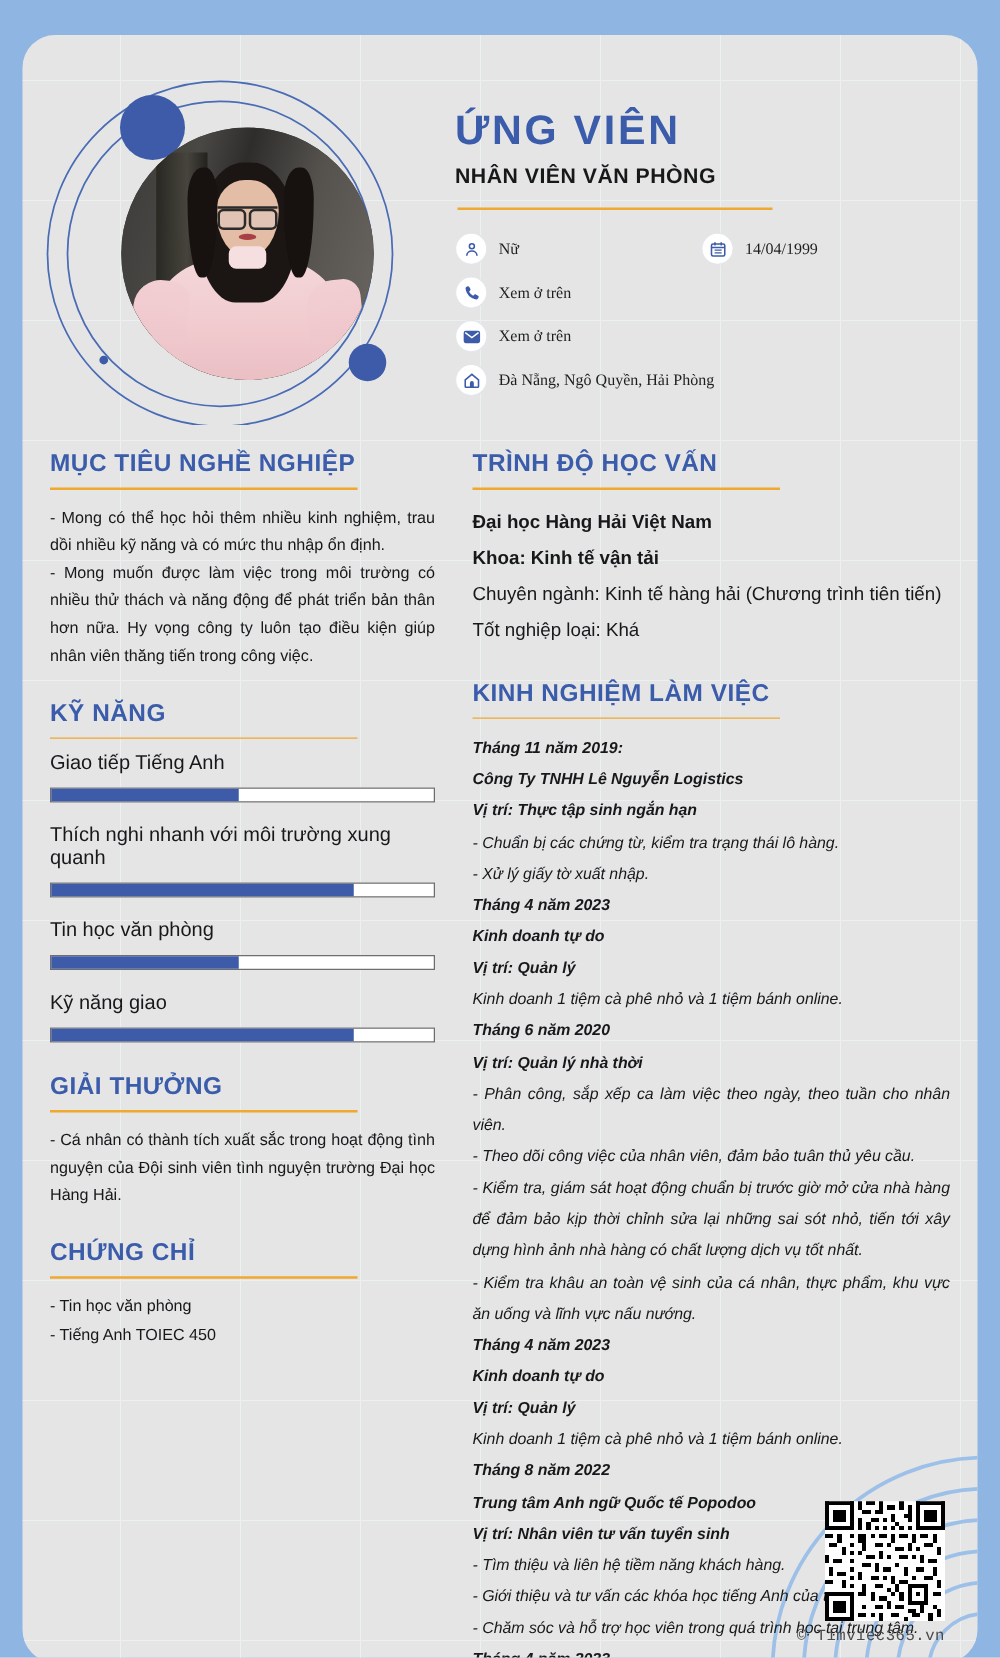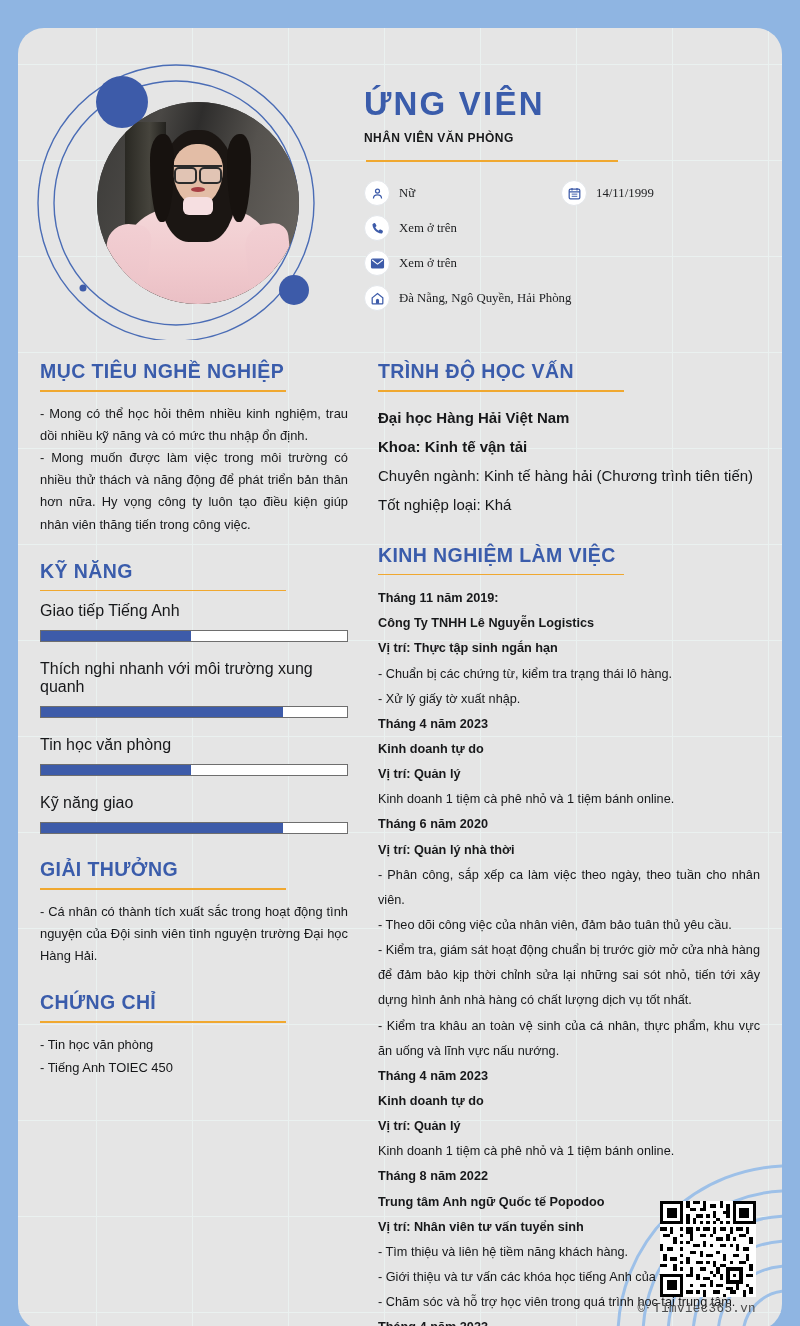--- a/index.html
+++ b/index.html
@@ -159,21 +159,21 @@
   .head-info { flex: 1; padding: 46px 24px 0 10px; }
 
   .cand-name {
     font-size: 33px;
     font-weight: bold;
     color: #3a5cab;
     letter-spacing: 2.2px;
     line-height: 1.1;
   }
   .cand-role {
-    font-size: 12px;
+    font-size: 17px;
     font-weight: bold;
     color: #17181a;
     letter-spacing: .4px;
     margin-top: 9px;
   }
   .head-rule {
     width: 252px; height: 1.6px;
     background: #f0a830;
     margin: 15px 0 14px 2px;
   }
@@ -240,21 +240,21 @@
     left: 0; top: 0; bottom: 0;
     background: #3d5ba9;
   }
 
   .list-line { font-size: 12.9px; color: #17181a; line-height: 1.78; }
 
   
   .edu-line { font-size: 15px; color: #17181a; line-height: 1.95; }
   .edu-line.b { font-weight: bold; }
 
-  .exp-line { font-size: 12.7px; color: #17181a; line-height: 1.98; text-align: justify; }
+  .exp-line { font-size: 12.7px; color: #17181a; line-height: 1.98; text-align: justify; font-style: italic; }
   .exp-line.b { font-weight: bold; }
 
   
   .footer {
     position: absolute;
     right: 26px;
     bottom: 14px;
     text-align: right;
     z-index: 3;
   }
@@ -331,21 +331,21 @@
           </div>
 
           <div class="contact-row split">
             <span class="ci">
               <svg width="15" height="15" viewBox="0 0 24 24" fill="none" stroke="#3d5ba9" stroke-width="2">
                 <rect x="3.5" y="5" width="17" height="15.5" rx="2"></rect>
                 <path d="M3.5 9.5h17M8 3v4M16 3v4"></path>
                 <path d="M7.5 13h9M7.5 16.5h9" stroke-width="1.5"></path>
               </svg>
             </span>
-            <span class="contact-text">14/11/1999</span>
+            <span class="contact-text">14/04/1999</span>
           </div>
 
           <div class="contact-row">
             <span class="ci">
               <svg width="15" height="15" viewBox="0 0 24 24" fill="#3d5ba9">
                 <path d="M6.6 3.2c.7-.3 1.5 0 1.9.7l1.6 2.9c.3.6.2 1.4-.3 1.9l-1 1c-.2.2-.3.6-.1.9 1 1.9 2.6 3.5 4.5 4.5.3.2.7.1.9-.1l1-1c.5-.5 1.3-.6 1.9-.3l2.9 1.6c.7.4 1 1.2.7 1.9l-.8 1.8c-.3.7-1 1.1-1.8 1C10.6 19.3 4.7 13.4 3.9 6c-.1-.8.3-1.5 1-1.8l1.7-1z"></path>
               </svg>
             </span>
             <span class="contact-text">Xem ở trên</span>
           </div>

